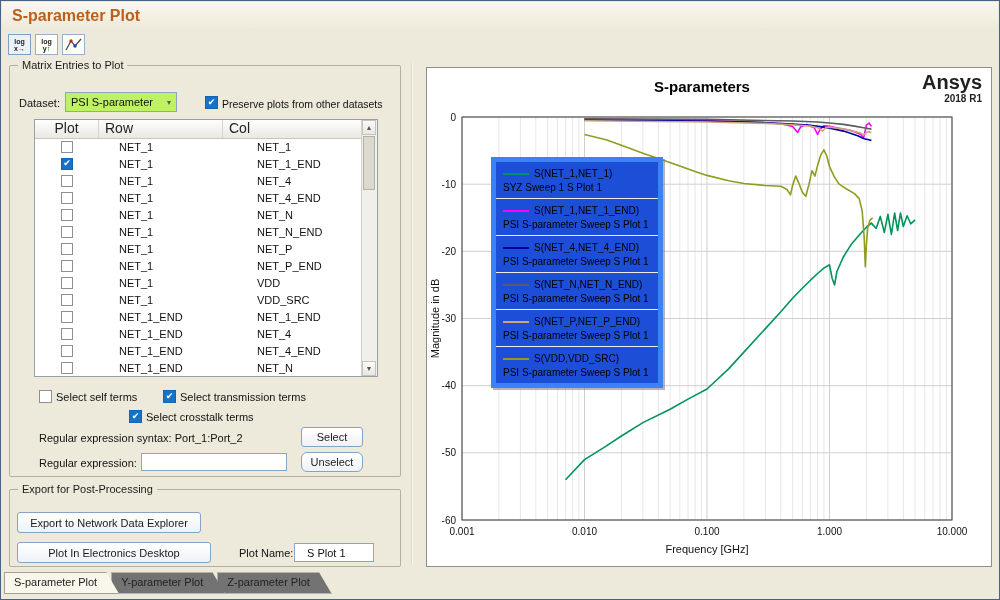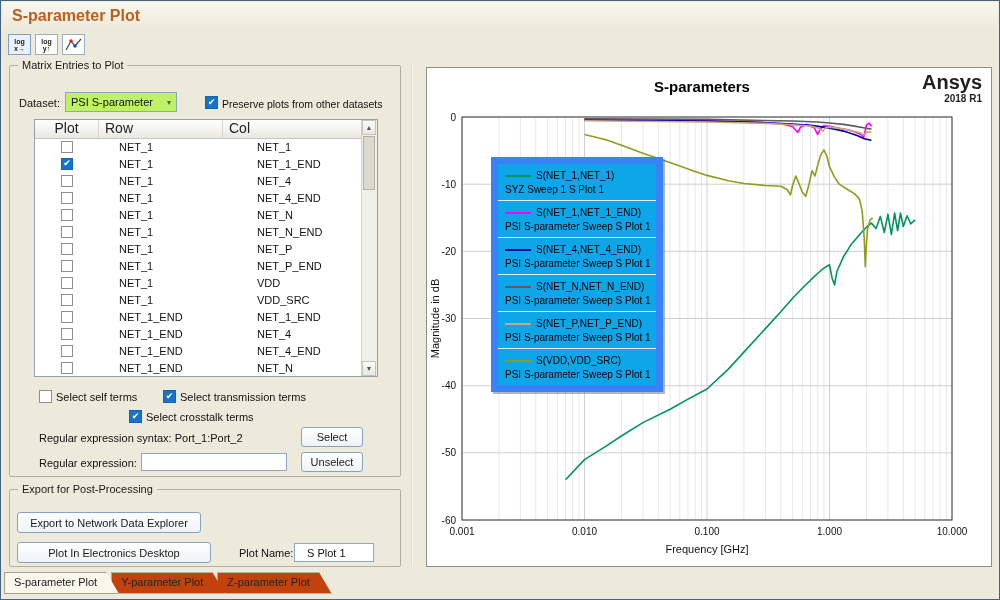--- a/index.html
+++ b/index.html
@@ -37,29 +37,29 @@
   .vscroll{position:absolute;top:0;right:0;bottom:0;width:15px;background:#f1efe9;border-left:1px solid #d4d2c8;}
   .sarrow{position:absolute;left:0;width:14px;height:15px;background:linear-gradient(#fbfbfa,#e8e7e1);border:1px solid #c6c4ba;box-sizing:border-box;font-size:7px;color:#555;display:flex;align-items:center;justify-content:center;}
   .sthumb{position:absolute;left:1px;top:16px;width:12px;height:54px;background:#dcd9cf;border:1px solid #b3b0a4;box-sizing:border-box;}
   .divider{position:absolute;left:410px;top:62px;bottom:34px;width:0;border-left:1px solid #ddd8c9;border-right:1px solid #faf8f0;}
   .chart-panel{position:absolute;left:425px;top:66px;width:566px;height:500px;box-sizing:border-box;background:#fff;border:1px solid #8f8f8f;}
   .chart-title{position:absolute;left:40px;top:10px;width:470px;text-align:center;font-size:15px;font-weight:bold;color:#000;}
   .brand{position:absolute;right:9px;top:4px;text-align:right;}
   .brand-name{font-size:20px;font-weight:bold;color:#1f1f1f;line-height:21px;}
   .brand-sub{font-size:10px;font-weight:bold;color:#1f1f1f;}
   .chart-svg{position:absolute;left:0;top:40px;font-family:"Liberation Sans",sans-serif;}
-  .legend{position:absolute;left:64px;top:89px;width:172px;box-sizing:border-box;background:#0ea5e9;border:7px solid #3b82f6;box-shadow:2px 2px 0 rgba(110,110,110,0.5);}
+  .legend{position:absolute;left:64px;top:89px;width:172px;box-sizing:border-box;background:#1d4ed8;border:5px solid #3b82f6;box-shadow:2px 2px 0 rgba(110,110,110,0.5);}
   .lg-entry{padding:6px 7px 5px 7px;border-bottom:1px solid #ececec;}
   .lg-entry:last-child{border-bottom:none;}
   .lg-line1{display:flex;align-items:center;gap:5px;}
   .lg-swatch{display:inline-block;width:26px;height:2px;flex:0 0 26px;}
   .lg-name{font-size:10px;color:#000;white-space:nowrap;}
   .lg-sweep{font-size:10px;color:#000;margin-top:3px;white-space:nowrap;}
   .tab-strip{position:absolute;left:3px;top:571px;height:22px;display:flex;}
-  .tab{position:relative;height:22px;box-sizing:border-box;padding:4px 22px 0 10px;font-size:11px;color:#222;background:#c2410c;clip-path:polygon(0 0,calc(100% - 13px) 0,100% 100%,0 100%);margin-right:-8px;box-shadow:inset 0 0 0 1px #b8b4a5;white-space:nowrap;cursor:default;}
+  .tab{position:relative;height:22px;box-sizing:border-box;padding:4px 22px 0 10px;font-size:11px;color:#222;background:#737373;clip-path:polygon(0 0,calc(100% - 13px) 0,100% 100%,0 100%);margin-right:-8px;box-shadow:inset 0 0 0 1px #b8b4a5;white-space:nowrap;cursor:default;}
   .tab.active{background:#f9f6ec;box-shadow:inset 0 0 0 1px #a5a191;font-weight:normal;}
 </style>
 </head>
 <body>
 
 <div class="window">
 
   <div class="titlebar">
     <div class="title-text">S-parameter Plot</div>
   </div>
@@ -211,21 +211,21 @@
   <div class="label" style="left:55px;top:390px;">Select self terms</div>
   <span class="cb checked" style="left:162px;top:389px;">✔</span>
   <div class="label" style="left:179px;top:390px;">Select transmission terms</div>
   <span class="cb checked" style="left:128px;top:409px;">✔</span>
   <div class="label" style="left:145px;top:410px;">Select crosstalk terms</div>
 
   <div class="label" style="left:38px;top:431px;">Regular expression syntax: Port_1:Port_2</div>
   <div class="btn" style="left:300px;top:426px;width:62px;height:20px;">Select</div>
   <div class="label" style="left:38px;top:456px;">Regular expression:</div>
   <input class="tinput" style="left: 140px; top: 452px; width: 146px; height: 18px;" value="">
-  <div class="btn" style="left:300px;top:451px;width:62px;height:20px;">Unselect</div>
+  <div class="btn" style="left:300px;top:451px;width:62px;height:20px;border-radius:6px;">Unselect</div>
 
   <div class="groupbox" style="left:8px;top:488px;width:392px;height:78px;">
     <span class="gb-label">Export for Post-Processing</span>
   </div>
   <div class="btn" style="left:16px;top:511px;width:184px;height:21px;">Export to Network Data Explorer</div>
   <div class="btn" style="left:16px;top:541px;width:194px;height:21px;">Plot In Electronics Desktop</div>
   <div class="label" style="left:238px;top:546px;">Plot Name:</div>
   <input class="tinput" style="left: 293px; top: 542px; width: 80px; height: 19px;" value="S Plot 1">
 
   <div class="divider"></div>

